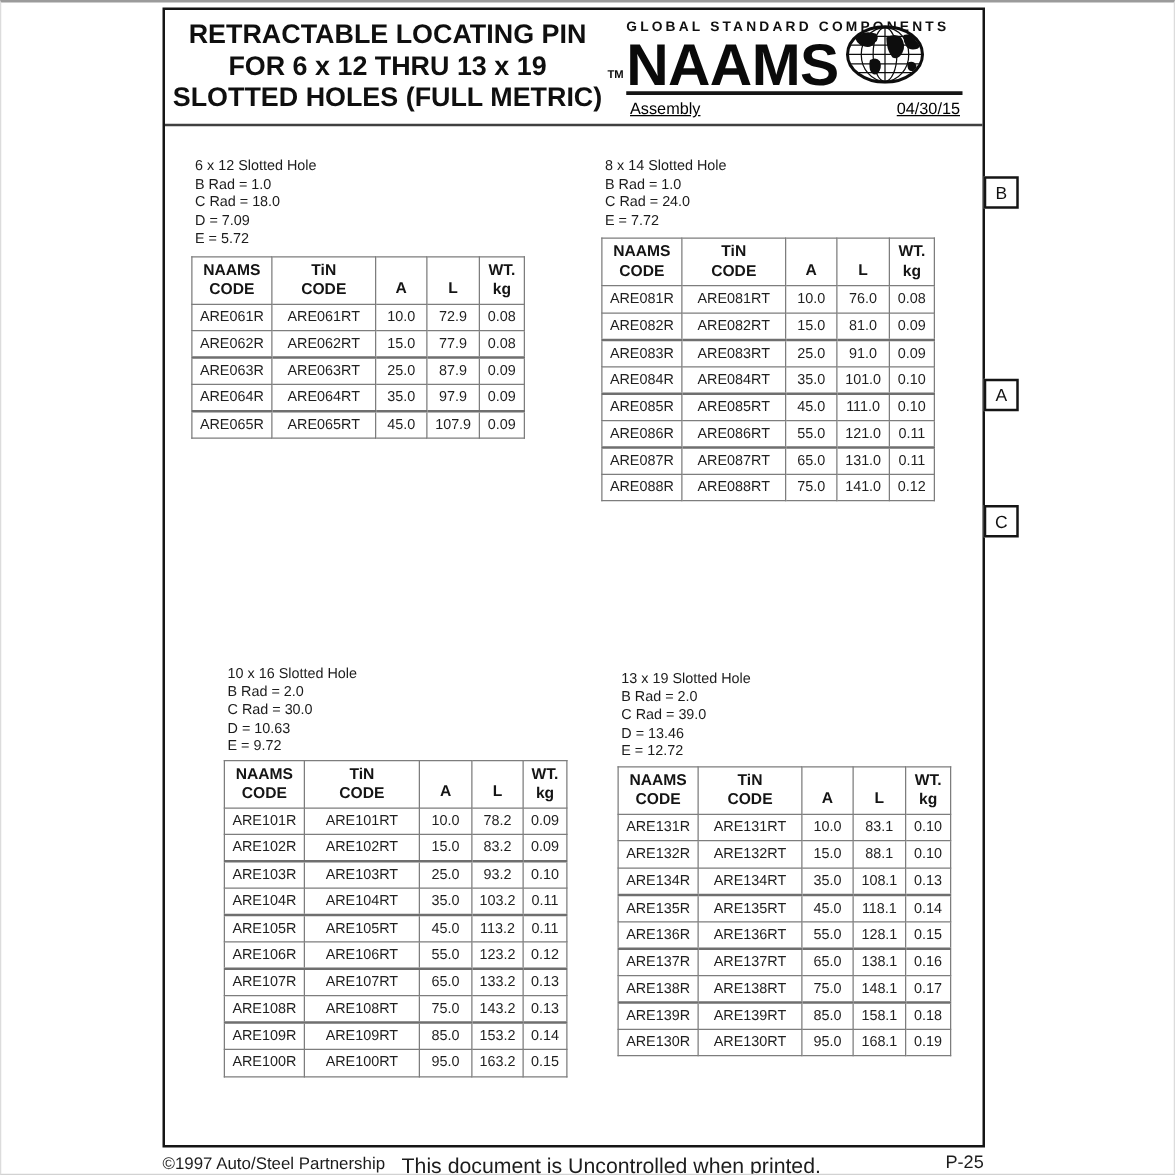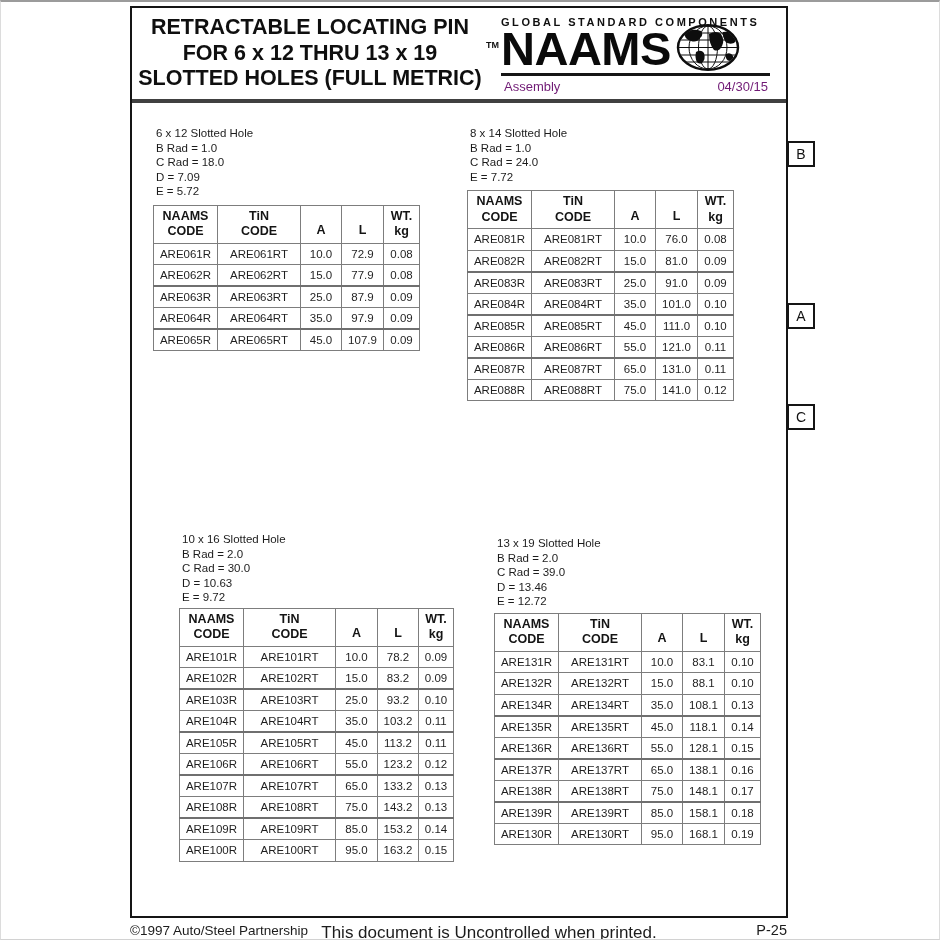--- a/index.html
+++ b/index.html
@@ -8,39 +8,39 @@
     font-family:"Liberation Sans", sans-serif; color:#1c1c1c;
     border-top:2px solid #9b9b9b; border-left:1px solid #dcdcdc;
     border-right:1px solid #dcdcdc; border-bottom:1px solid #d2d2d2;
     box-sizing:border-box;
   }
   .main-box{
     position:absolute; left:129px; top:4px; width:658px; height:912px;
     border:2px solid #151515; box-sizing:border-box; background:#fff;
   }
   
-  .hdr{position:absolute; left:0; top:0; width:100%; height:91px; border-bottom:4px solid #404040;}
+  .hdr{position:absolute; left:0; top:0; width:100%; height:91px; border-bottom:2px solid #404040;}
   .doc-title{
     position:absolute; left:2px; top:7px; width:352px; text-align:center;
     font-size:21.5px; font-weight:bold; line-height:25.5px; color:#0f0f0f; white-space:nowrap;
   }
   .brand{position:absolute; left:352px; top:0; width:286px;}
   .tagline{margin-top:8px; padding-left:17px; font-weight:bold; font-size:11px;
     letter-spacing:2.55px; white-space:nowrap; color:#0f0f0f;}
-  .brand-row{display:flex; align-items:center; height:46px; margin-top:-2px;}
+  .brand-row{display:flex; align-items:flex-end; height:46px; margin-top:-2px;}
   .tm{font-size:9px; font-weight:bold; width:17px; padding-bottom:8px; box-sizing:border-box; padding-left:2px; color:#0f0f0f;}
   .naams{font-size:47px; font-weight:bold; line-height:40px; letter-spacing:-0.5px; color:#0a0a0a;}
   .globe{margin-left:5px; flex:0 0 auto;}
   .divider{margin-left:17px; margin-top:1px; border-top:3px solid #151515;}
   .meta{display:flex; justify-content:space-between; padding-left:20px; padding-right:2px;
-    margin-top:3px; font-size:13px; color:#701a75;}
+    margin-top:3px; font-size:13px; color:#000000;text-decoration:underline;}
   
   .group{position:absolute;}
   #g0{left:21px;  top:118px;}
-  #g1{left:335px; top:118px;}
+  #g1{left:349px; top:118px;}
   #g2{left:47px;  top:524px;}
   #g3{left:338px; top:528px;margin-left:24px;}
   .info{padding-left:3px; font-size:11.5px; line-height:14.5px; color:#1c1c1c;}
   .tbl{border-collapse:collapse; background:#fff; table-layout:fixed;}
   #g0 .tbl,#g1 .tbl{margin-top:6px;}
   #g2 .tbl{margin-top:3px;}
   #g3 .tbl{margin-top:4px;}
   .tbl col.c0{width:64px;} .tbl col.c1{width:83px;} .tbl col.c2{width:41px;}
   .tbl col.c3{width:42px;} .tbl col.c4{width:36px;}
   #g2 .tbl col.c1{width:92px;} #g2 .tbl col.c2{width:42px;} #g2 .tbl col.c3{width:41px;} #g2 .tbl col.c4{width:35px;}

